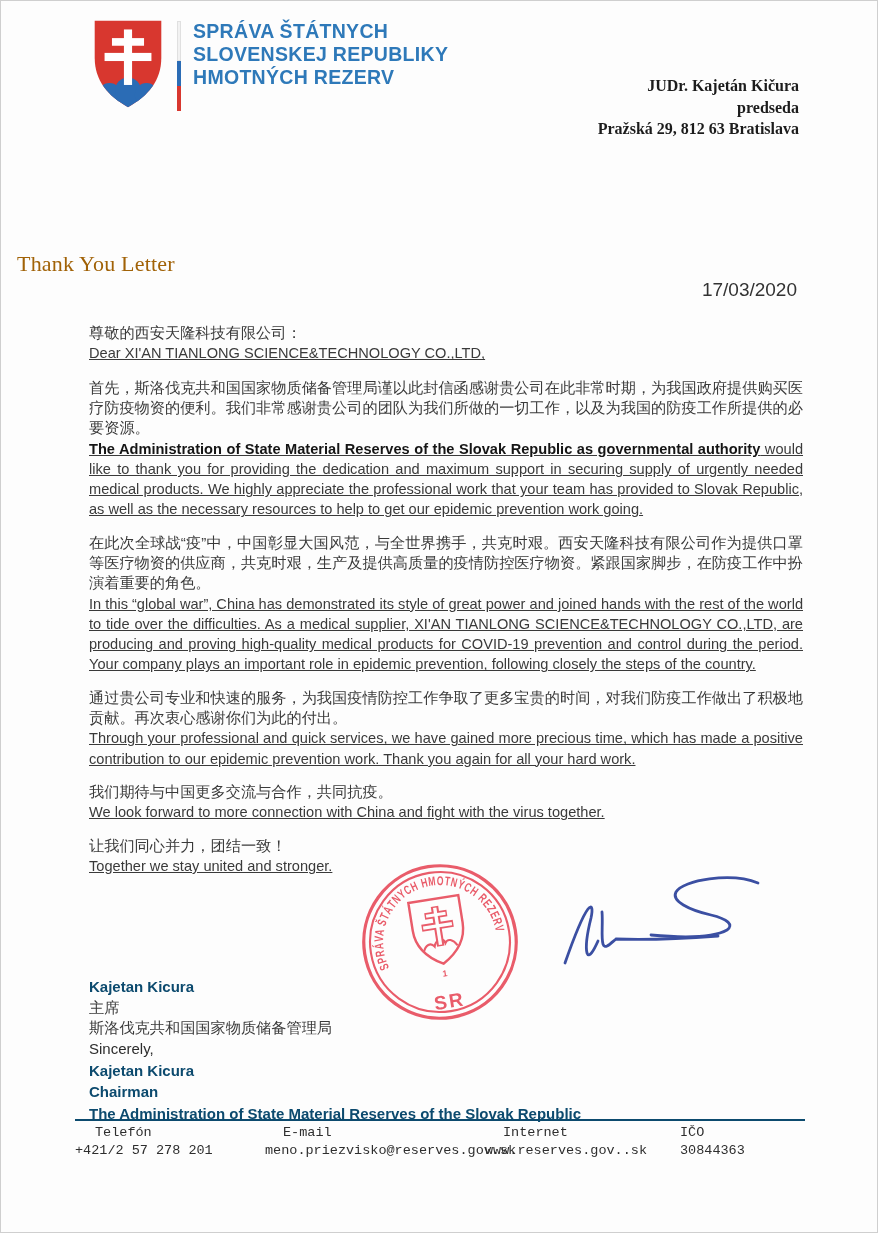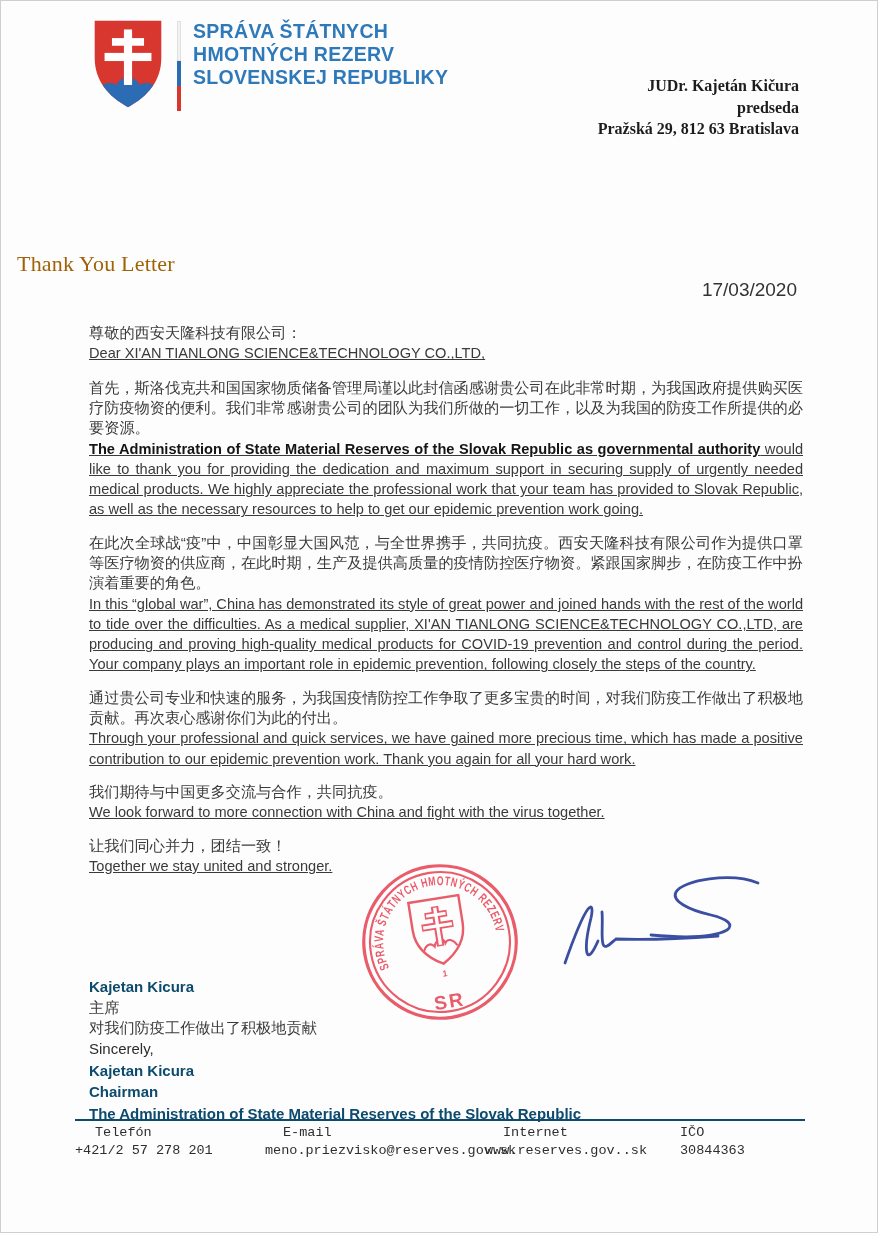--- a/index.html
+++ b/index.html
@@ -71,22 +71,22 @@
         <rect x="11" y="29" width="38" height="6.6" fill="#ffffff"></rect>
       </g>
     </svg>
     <div class="stripe">
       <div class="s-w"></div>
         <div class="s-b"></div>
         <div class="s-r"></div>
     </div>
     <div class="org-name">
       <div>SPRÁVA ŠTÁTNYCH</div>
+      <div>SLOVENSKEJ REPUBLIKY</div>
       <div>HMOTNÝCH REZERV</div>
-      <div>SLOVENSKEJ REPUBLIKY</div>
     </div>
   </div>
 
   <div class="contact">
     <div>JUDr. Kajetán Kičura</div>
     <div>predseda</div>
     <div>Pražská 29, 812 63 Bratislava</div>
   </div>
 
   <div class="title">Thank You Letter</div>
@@ -97,21 +97,21 @@
       <div class="cn">尊敬的西安天隆科技有限公司：</div>
       <div class="en">Dear XI'AN TIANLONG SCIENCE&amp;TECHNOLOGY CO.,LTD,</div>
     </div>
 
     <div class="para">
       <p class="cn">首先，斯洛伐克共和国国家物质储备管理局谨以此封信函感谢贵公司在此非常时期，为我国政府提供购买医疗防疫物资的便利。我们非常感谢贵公司的团队为我们所做的一切工作，以及为我国的防疫工作所提供的必要资源。</p>
       <p class="en"><b>The Administration of State Material Reserves of the Slovak Republic as governmental authority</b><span> would like to thank you for providing the dedication and maximum support in securing supply of urgently needed medical products. We highly appreciate the professional work that your team has provided to Slovak Republic, as well as the necessary resources to help to get our epidemic prevention work going.</span></p>
     </div>
 
     <div class="para">
-      <p class="cn">在此次全球战“疫”中，中国彰显大国风范，与全世界携手，共同抗疫。西安天隆科技有限公司作为提供口罩等医疗物资的供应商，在此时期，生产及提供高质量的疫情防控医疗物资。紧跟国家脚步，在防疫工作中扮演着重要的角色。</p>
+      <p class="cn">在此次全球战“疫”中，中国彰显大国风范，与全世界携手，共克时艰。西安天隆科技有限公司作为提供口罩等医疗物资的供应商，共克时艰，生产及提供高质量的疫情防控医疗物资。紧跟国家脚步，在防疫工作中扮演着重要的角色。</p>
       <p class="en">In this “global war”, China has demonstrated its style of great power and joined hands with the rest of the world to tide over the difficulties. As a medical supplier, XI'AN TIANLONG SCIENCE&amp;TECHNOLOGY CO.,LTD, are producing and proving high-quality medical products for COVID-19 prevention and control during the period. Your company plays an important role in epidemic prevention, following closely the steps of the country.</p>
     </div>
 
     <div class="para">
       <p class="cn">通过贵公司专业和快速的服务，为我国疫情防控工作争取了更多宝贵的时间，对我们防疫工作做出了积极地贡献。再次衷心感谢你们为此的付出。</p>
       <p class="en">Through your professional and quick services, we have gained more precious time, which has made a positive contribution to our epidemic prevention work. Thank you again for all your hard work.</p>
     </div>
 
     <div class="para">
       <p class="cn">我们期待与中国更多交流与合作，共同抗疫。</p>
@@ -155,21 +155,21 @@
     <g fill="none" stroke="#3b4fa2" stroke-width="2.8" stroke-linecap="round">
       <path d="M12,96 C19,76 29,50 35,42 C39,37 40,42 38,51 C35,63 32,78 34,86 C36,92 41,83 45,74"></path>
       <path d="M49,45 C50,57 48,70 50,77 C52,83 58,76 63,72 C90,73 125,72 165,69"></path>
       <path d="M205,16 C178,5 130,13 123,25 C118,34 136,43 158,48 C175,52 181,58 174,63 C158,72 120,70 98,68"></path>
     </g>
   </svg>
 
   <div class="signer">
     <div class="b">Kajetan Kicura</div>
     <div class="cn">主席</div>
-    <div class="cn">对我们防疫工作做出了积极地贡献</div>
+    <div class="cn">斯洛伐克共和国国家物质储备管理局</div>
     <div>Sincerely,</div>
     <div class="b">Kajetan Kicura</div>
     <div class="b">Chairman</div>
     <div class="b">The Administration of State Material Reserves of the Slovak Republic</div>
   </div>
 
   <div class="footer">
     <div class="f-col f-c1">
       <div class="lbl">Telefón</div>
       <div>+421/2 57 278 201</div>

